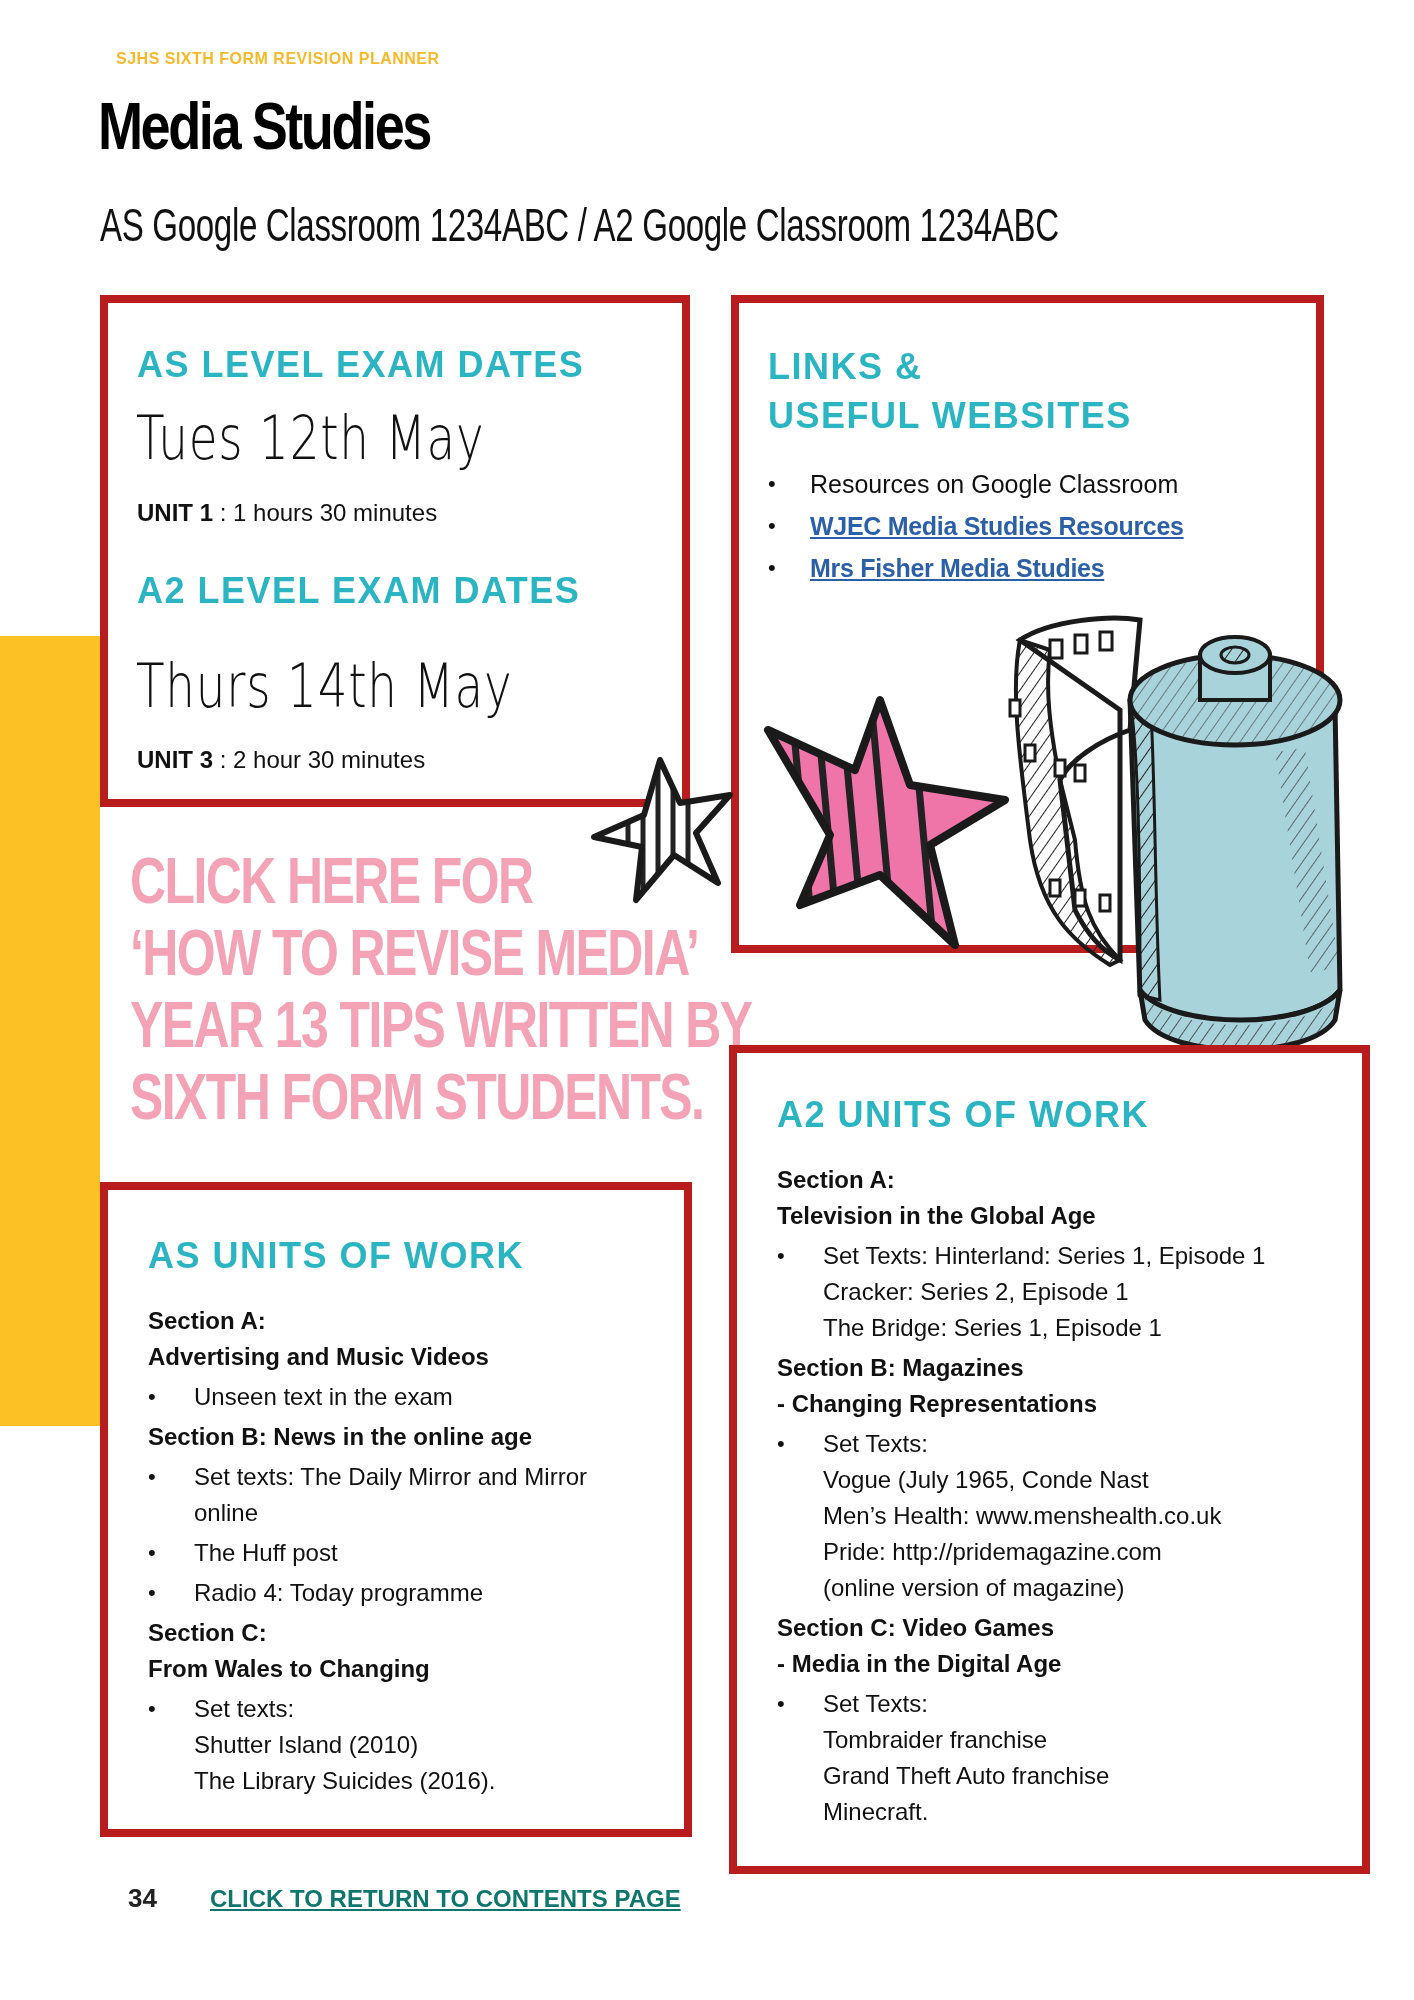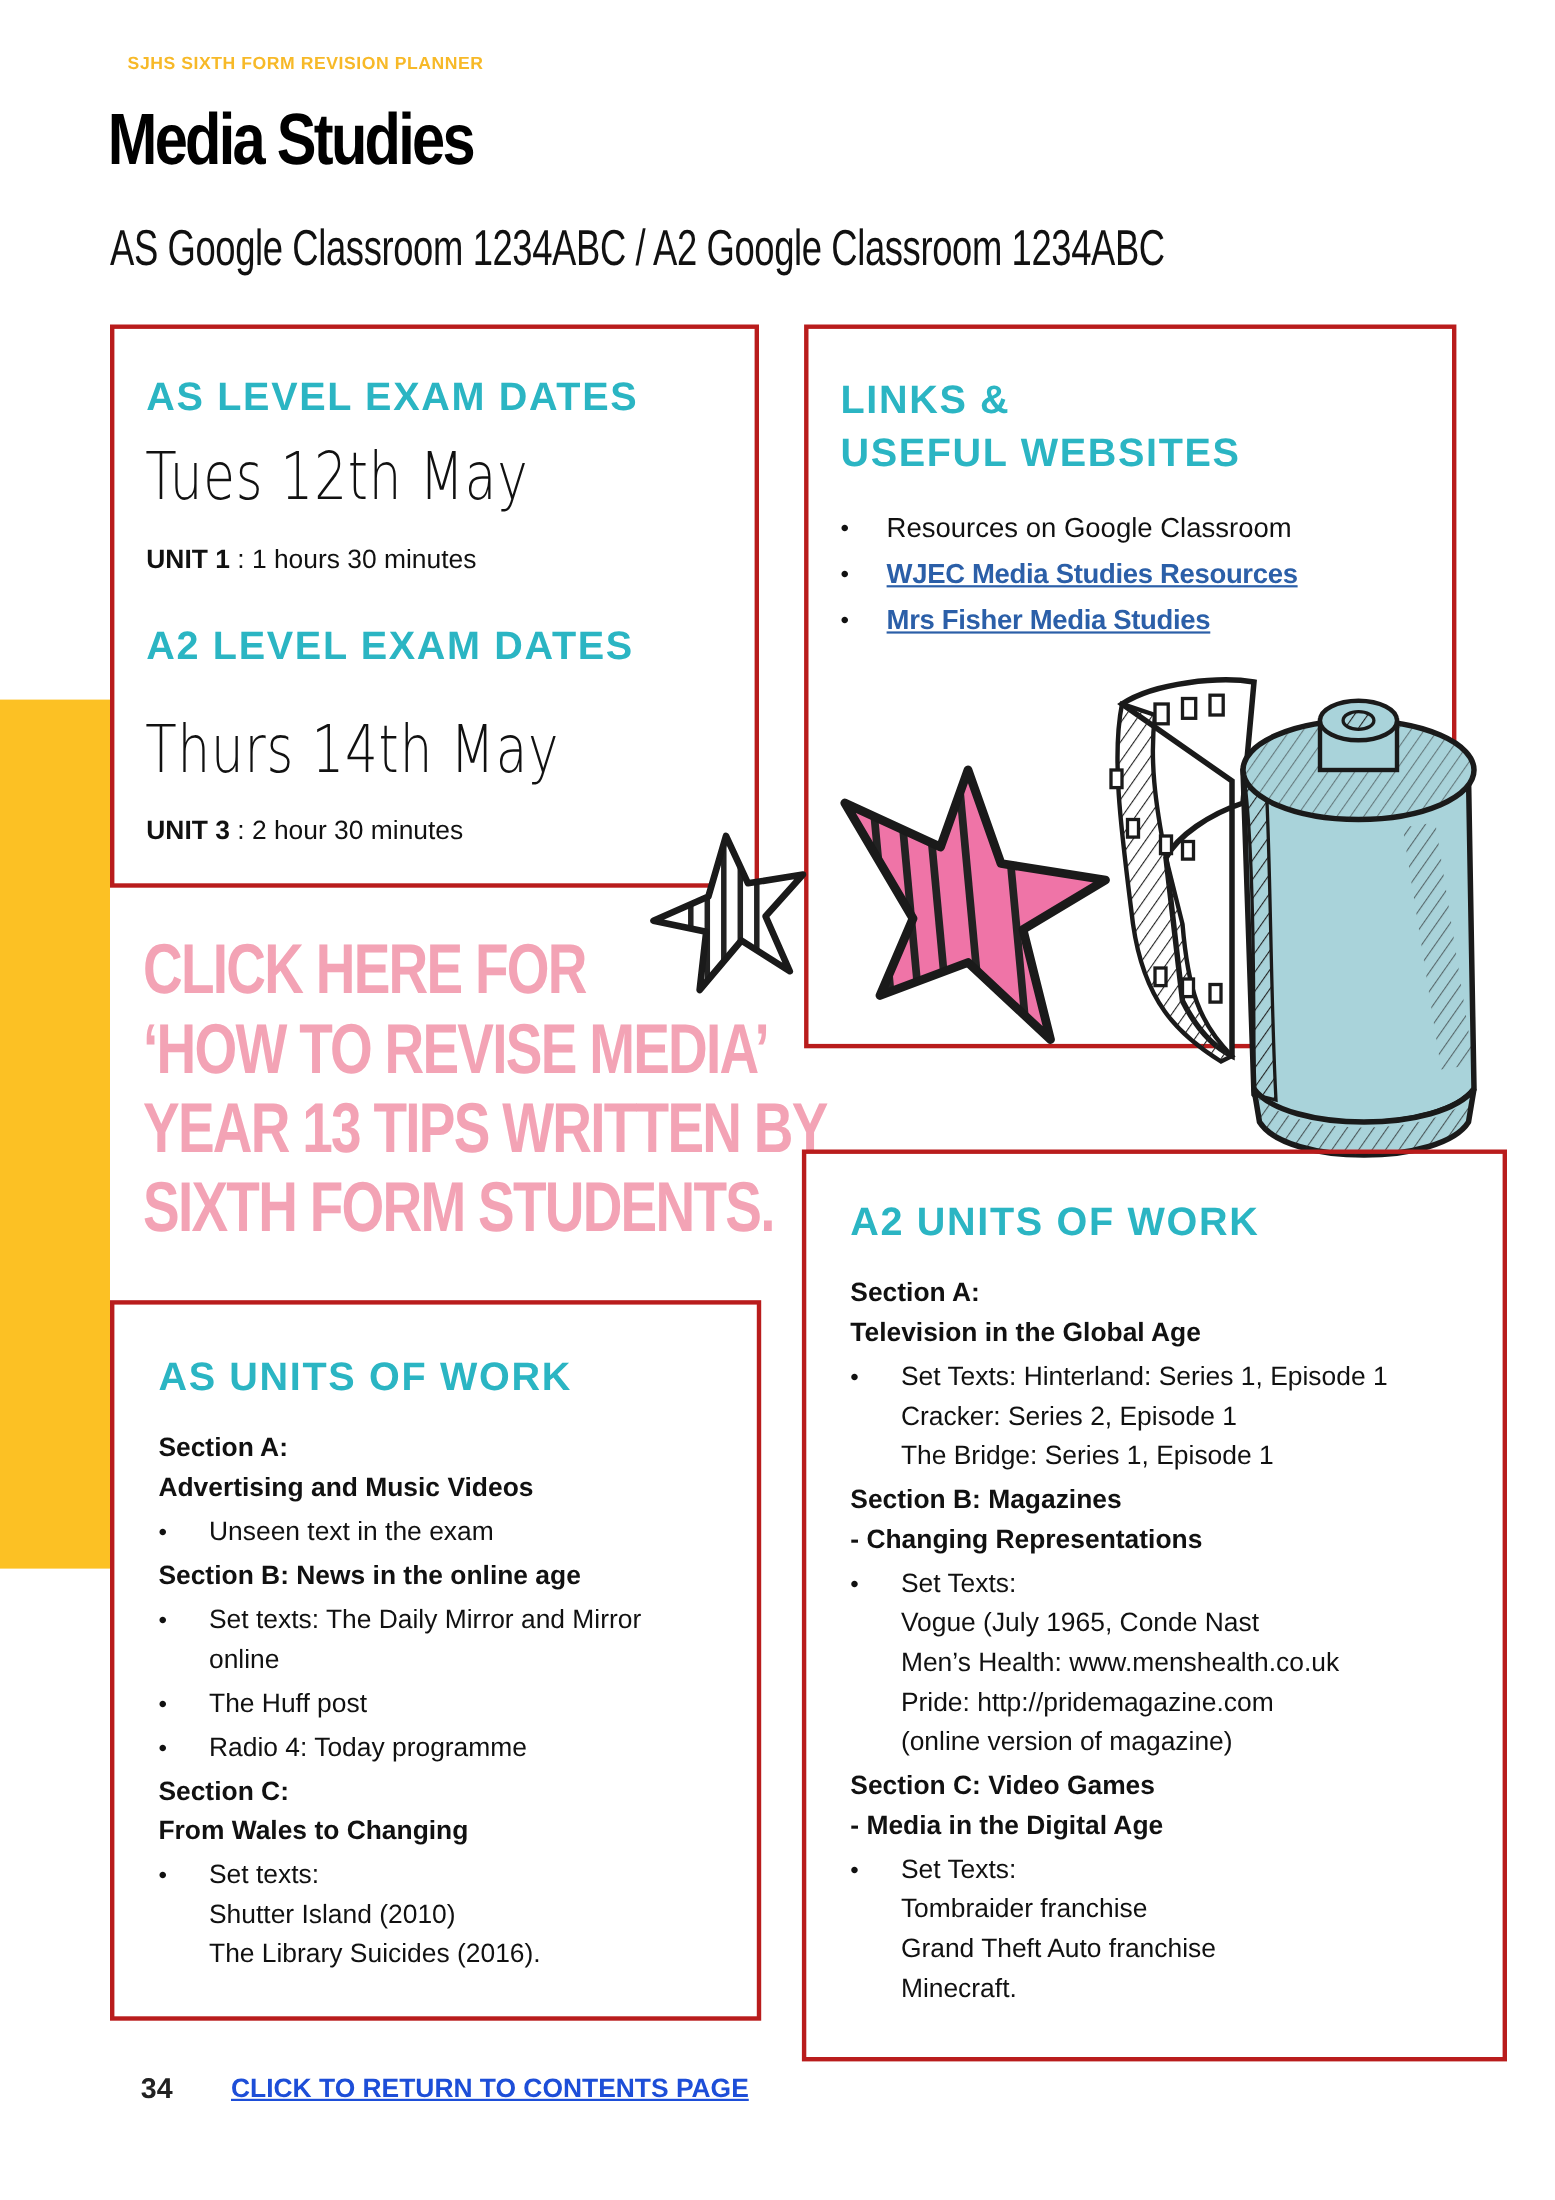--- a/index.html
+++ b/index.html
@@ -5,21 +5,21 @@
   * { box-sizing: border-box; margin: 0; padding: 0; }
   html, body { width: 1414px; height: 2000px; background: #ffffff; overflow: hidden; }
   body { position: relative; font-family: "Liberation Sans", sans-serif; color: #111; }
 
   .yellow-bar { position: absolute; left: 0; top: 636px; width: 100px; height: 790px; background: #fcc124; }
 
   .kicker { position: absolute; left: 116px; top: 50px; font-size: 16px; font-weight: bold; color: #f7b928; letter-spacing: 0.5px; }
   .title { position: absolute; left: 98px; top: 88px; font-family: "Liberation Sans", sans-serif; font-weight: bold; font-size: 66px; letter-spacing: -3px; transform: scaleX(0.82); transform-origin: left; color: #000; }
   .subtitle { position: absolute; left: 100px; top: 198px; font-size: 46px; font-weight: normal; color: #111; transform: scaleX(0.72); transform-origin: left; white-space: nowrap; letter-spacing: -0.5px; }
 
-  .box { position: absolute; border: 4px solid #b91c1c; background: transparent; }
+  .box { position: absolute; border: 8px solid #b91c1c; background: transparent; }
   .box-heading { color: #2bb5c3; font-weight: bold; font-size: 36px; letter-spacing: 1.5px; line-height: 1.35; }
 
   #box-dates { left: 100px; top: 295px; width: 590px; height: 512px; }
   #box-links { left: 731px; top: 295px; width: 593px; height: 658px; }
   #box-as { left: 100px; top: 1182px; width: 592px; height: 655px; }
   #box-a2 { left: 729px; top: 1045px; width: 641px; height: 829px; }
 
   .date-heading { position: absolute; left: 29px; }
   .hand { position: absolute; left: 28px; font-family: "DejaVu Sans", sans-serif; font-weight: 200; font-size: 60px; letter-spacing: 1px; transform: scaleX(0.78); transform-origin: left; color: #111; white-space: nowrap; -webkit-text-stroke: 0px; font-style: normal; }
   .unit-line { position: absolute; left: 29px; font-size: 24px; color: #111; }
@@ -35,21 +35,21 @@
   .cta div { display: block; }
 
   .units { position: absolute; left: 40px; right: 20px; }
   .units .box-heading { margin-bottom: 22px; }
   .sec { font-size: 24px; font-weight: bold; line-height: 36px; }
   .item { display: flex; font-size: 24px; line-height: 36px; margin: 4px 0; }
   .item .bullet { width: 46px; flex: none; }
   .item .lines div { line-height: 36px; }
 
   .footer-page { position: absolute; left: 100px; top: 1883px; font-size: 26px; font-weight: bold; color: #222; margin-left: 28px; }
-  .footer-link { position: absolute; left: 210px; top: 1885px; font-size: 24px; font-weight: bold; color: #1d4ed8; text-decoration: underline; letter-spacing: 0px; cursor: pointer; }
+  .footer-link { position: absolute; left: 210px; top: 1885px; font-size: 24px; font-weight: bold; color: #0f766e; text-decoration: underline; letter-spacing: 0px; cursor: pointer; }
 
   .illus { position: absolute; pointer-events: none; }
 </style>
 </head>
 <body>
 
 <div class="yellow-bar"></div>
 
 <div class="kicker">SJHS SIXTH FORM REVISION PLANNER</div>
 <h1 class="title">Media Studies</h1>

